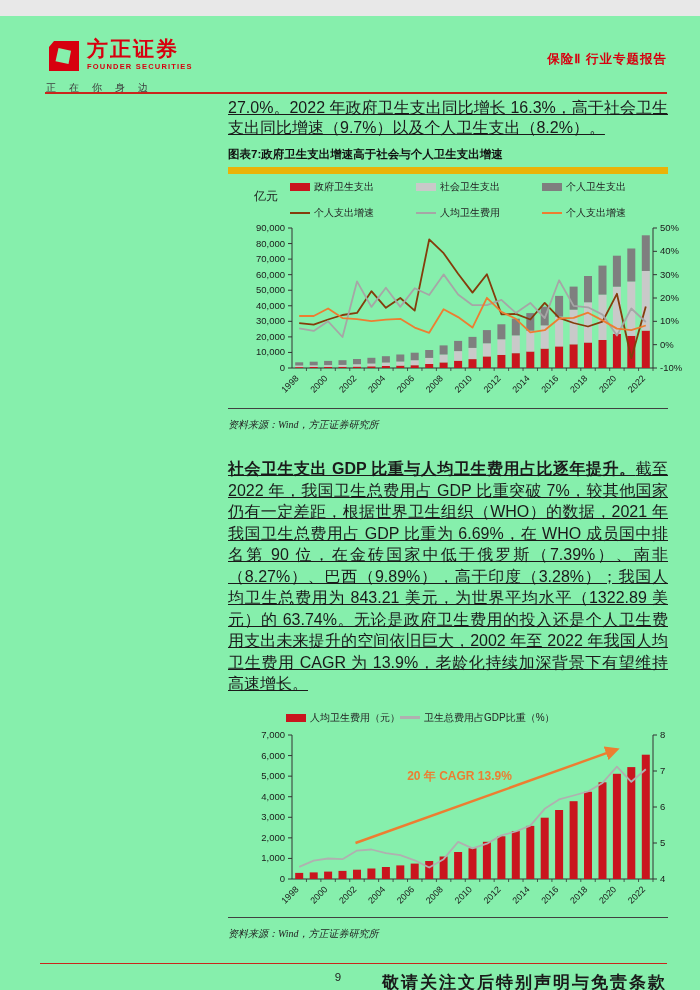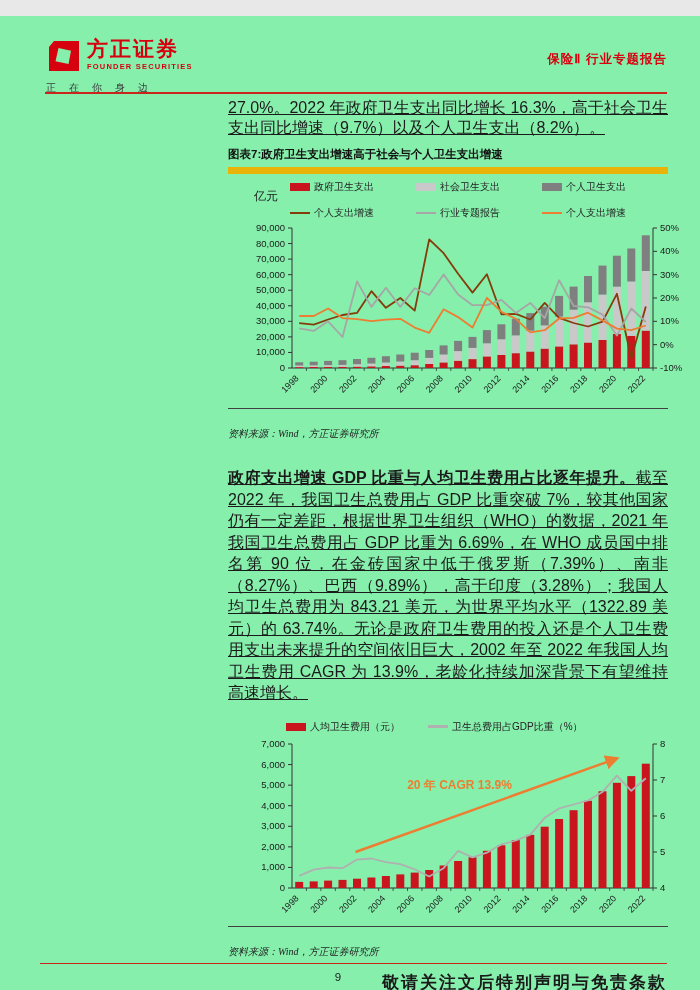--- a/index.html
+++ b/index.html
@@ -17,27 +17,27 @@
 
   
   main{position:absolute;left:228px;top:82px;width:455px;}
   .body-text{width:440px;font-size:16px;line-height:20px;text-align:justify;margin:0;text-decoration:underline;}
   .para2{margin-top:26px;line-height:21.5px;}
   .figure{margin-top:6px;}
   .figure8{margin-top:16px;}
   .fig-caption{width:440px;box-sizing:border-box;font-size:11.5px;font-weight:bold;color:#111;
                padding:3px 0 5px 0;border-bottom:7px solid #eab308;}
   .fig-source{width:440px;box-sizing:border-box;border-top:1.5px solid #404040;margin-top:2px;
-              padding-top:18px;font-size:10px;font-style:italic;color:#222;
+              padding-top:9px;font-size:10px;font-style:italic;color:#222;
               font-family:"Liberation Serif",serif;}
   .chart-wrap{position:relative;}
   .unit-label{position:absolute;left:26px;top:8px;font-size:12px;color:#1a1a1a;}
   .legend{display:grid;font-size:10px;color:#222;margin:6px 0 2px 0;}
   #legend7{grid-template-columns:repeat(3,126px);row-gap:12px;padding-left:62px;}
-  #legend8{grid-template-columns:auto auto;column-gap:28px;justify-content:start;padding-left:58px;}
+  #legend8{grid-template-columns:auto auto;justify-content:start;padding-left:58px;}
   .legend-item{display:flex;align-items:center;gap:4px;white-space:nowrap;}
   .swatch{display:inline-block;flex:0 0 auto;}
   .swatch.bar{width:20px;height:8px;}
   .swatch.line{width:20px;height:2.4px;}
   svg{display:block;font-family:"Liberation Sans",sans-serif;}
 
   
   footer{position:absolute;left:40px;right:33px;bottom:16px;}
   .footer-rule{height:1.5px;background:#c9251c;}
   .footer-row{position:relative;height:22px;margin-top:4px;}
@@ -85,21 +85,21 @@
             <span class="legend-item">
               <span class="swatch bar" style="background: rgb(127, 127, 127);"></span>
               <span>个人卫生支出</span>
             </span>
             <span class="legend-item">
               <span class="swatch line" style="background: rgb(132, 60, 11);"></span>
               <span>个人支出增速</span>
             </span>
             <span class="legend-item">
               <span class="swatch line" style="background: rgb(166, 166, 166);"></span>
-              <span>行业专题报告</span>
+              <span>人均卫生费用</span>
             </span>
             <span class="legend-item">
               <span class="swatch line" style="background: rgb(237, 125, 49);"></span>
               <span>个人支出增速</span>
             </span>
           </div>
         <svg id="chart7" width="455" height="184" viewBox="0 0 455 184">
             <line x1="64" y1="6" x2="64" y2="146" stroke="#333" stroke-width="1"></line>
             <line x1="425" y1="6" x2="425" y2="146" stroke="#333" stroke-width="1"></line>
             <line x1="64" y1="146" x2="425" y2="146" stroke="#333" stroke-width="1"></line>
@@ -253,21 +253,21 @@
               <rect x="413.8" y="13.3" width="8" height="35.7" fill="#7f7f7f"></rect>
             </g>
             <polyline points="71.2,101.2 85.7,102.6 100.1,97.5 114.5,93.0 129.0,90.9 143.4,69.2 157.9,85.8 172.3,76.0 186.7,88.6 201.2,17.4 215.6,31.2 230.1,51.7 244.5,70.6 258.9,52.2 273.4,92.3 287.8,91.9 302.3,97.5 316.7,80.9 331.1,95.8 345.6,101.0 360.0,104.5 374.5,99.6 388.9,71.8 403.3,136.2 417.8,84.6" fill="none" stroke="#843c0b" stroke-width="1.8" stroke-linejoin="round"></polyline>
             <polyline points="71.2,106.3 85.7,108.9 100.1,99.3 114.5,115.0 129.0,59.4 143.4,84.9 157.9,65.7 172.3,84.9 186.7,66.2 201.2,73.0 215.6,52.4 230.1,72.5 244.5,83.2 258.9,83.2 273.4,77.9 287.8,90.9 302.3,80.9 316.7,96.1 331.1,58.3 345.6,83.9 360.0,85.3 374.5,92.6 388.9,113.6 403.3,86.5 417.8,100.0" fill="none" stroke="#a6a6a6" stroke-width="1.8" stroke-linejoin="round"></polyline>
             <polyline points="71.2,94.0 85.7,94.0 100.1,86.5 114.5,96.1 129.0,97.2 143.4,99.1 157.9,97.7 172.3,96.8 186.7,105.6 201.2,110.8 215.6,87.2 230.1,95.1 244.5,105.6 258.9,75.8 273.4,89.8 287.8,96.8 302.3,110.3 316.7,108.2 331.1,96.5 345.6,95.8 360.0,90.7 374.5,98.4 388.9,106.6 403.3,108.2 417.8,103.5" fill="none" stroke="#ed7d31" stroke-width="1.8" stroke-linejoin="round"></polyline>
           </svg>
       </div>
       <div class="fig-source">资料来源：Wind，方正证券研究所</div>
     </section>
 
-    <p class="body-text para2"><b>政府支出增速 GDP 比重与人均卫生费用占比逐年提升。</b><span>截至 2022 年，我国卫生总费用占 GDP 比重突破 7%，较其他国家仍有一定差距，根据世界卫生组织（WHO）的数据，2021 年我国卫生总费用占 GDP 比重为 6.69%，在 WHO 成员国中排名第 90 位，在金砖国家中低于俄罗斯（7.39%）、南非（8.27%）、巴西（9.89%），高于印度（3.28%）；我国人均卫生总费用为 843.21 美元，为世界平均水平（1322.89 美元）的 63.74%。无论是政府卫生费用的投入还是个人卫生费用支出未来提升的空间依旧巨大，2002 年至 2022 年我国人均卫生费用 CAGR 为 13.9%，老龄化持续加深背景下有望维持高速增长。</span></p>
+    <p class="body-text para2"><b>社会卫生支出 GDP 比重与人均卫生费用占比逐年提升。</b><span>截至 2022 年，我国卫生总费用占 GDP 比重突破 7%，较其他国家仍有一定差距，根据世界卫生组织（WHO）的数据，2021 年我国卫生总费用占 GDP 比重为 6.69%，在 WHO 成员国中排名第 90 位，在金砖国家中低于俄罗斯（7.39%）、南非（8.27%）、巴西（9.89%），高于印度（3.28%）；我国人均卫生总费用为 843.21 美元，为世界平均水平（1322.89 美元）的 63.74%。无论是政府卫生费用的投入还是个人卫生费用支出未来提升的空间依旧巨大，2002 年至 2022 年我国人均卫生费用 CAGR 为 13.9%，老龄化持续加深背景下有望维持高速增长。</span></p>
 
     <section class="figure figure8">
       <div class="chart-wrap">
         <div class="legend" id="legend8">
             <span class="legend-item">
               <span class="swatch bar" style="background: rgb(201, 21, 30);"></span>
               <span>人均卫生费用（元）</span>
             </span>
             <span class="legend-item">
               <span class="swatch line" style="background: rgb(176, 176, 176);"></span>

